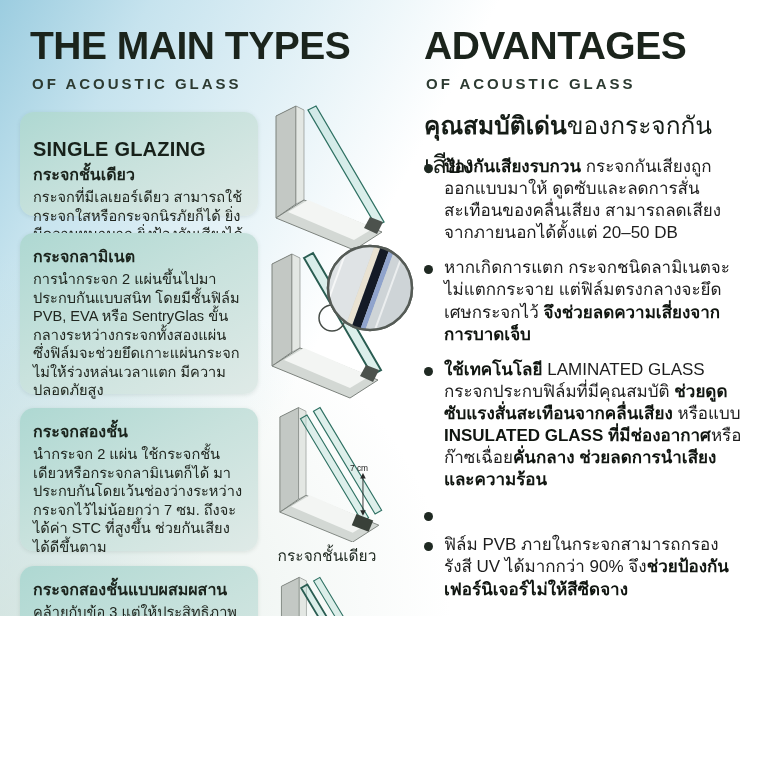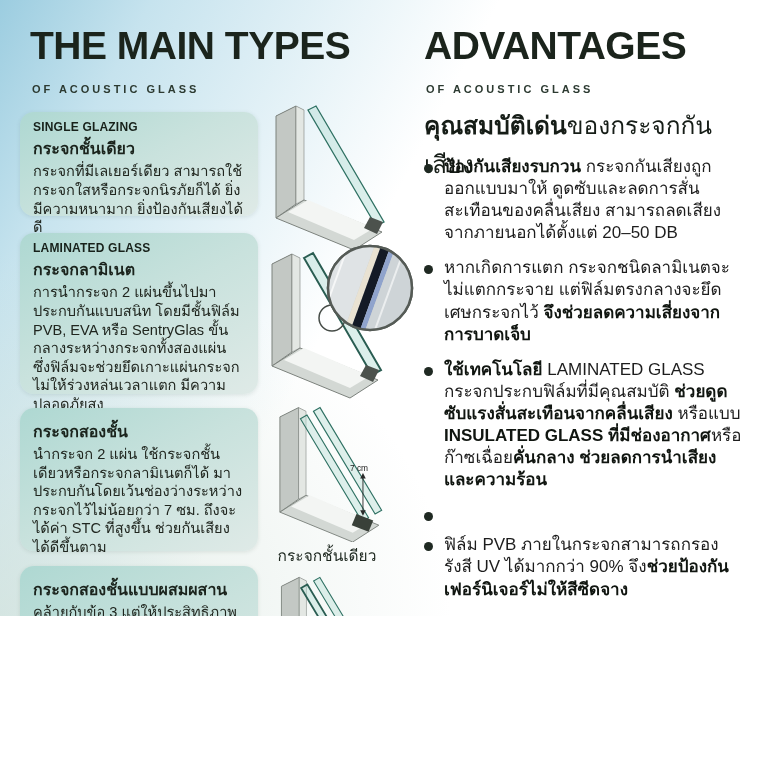--- a/index.html
+++ b/index.html
@@ -6,31 +6,31 @@
   body { font-family:"Liberation Sans","DejaVu Sans",sans-serif; }
   .canvas{
     position:relative; width:760px; height:616px; overflow:hidden;
     background:
       radial-gradient(ellipse at 0% 100%, rgba(203,221,212,.6), rgba(203,221,212,0) 42%),
       linear-gradient(118deg,#9ccde0 0%,#c6e3ee 14%,#ffffff 46%,#ffffff 100%);
   }
   
   .hdr{ position:absolute; }
   .hdr .big{ font-size:39px; font-weight:800; color:#1b241c; letter-spacing:-.5px; line-height:1.05;}
-  .hdr .sub{ font-size:11px; font-weight:700; color:#2c3a31; letter-spacing:3px; margin-top:16px; margin-left:2px;}
+  .hdr .sub{ font-size:15px; font-weight:700; color:#2c3a31; letter-spacing:3px; margin-top:8px; margin-left:2px;}
   #hdr-left{ left:30px; top:26px; width:345px;}
   #hdr-right{ left:424px; top:26px; width:322px;}
   
   .card{
     position:absolute; left:20px; width:238px; border-radius:14px;
     padding:9px 12px 10px 13px;
     background:linear-gradient(150deg,#aed8d2 0%,#c9e2dd 50%,#dfeae7 100%);
     box-shadow:0 1px 4px rgba(40,70,60,.12);
   }
-  .card h3{ font-size:12px; font-weight:800; color:#17211a; letter-spacing:.2px; line-height:1.12;}
+  .card h3{ font-size:20px; font-weight:800; color:#17211a; letter-spacing:.2px; line-height:1.12;margin-top:17px;}
   .card .th-sub{ font-size:16px; font-weight:700; color:#1a231c; margin-top:2px;}
   .card p{ font-size:14.6px; color:#20261f; line-height:1.27; margin-top:1px;}
   #card-1{ top:112px; height:104px;}
   #card-2{ top:233px; height:161px;}
   #card-3{ top:408px; height:143px;}
   #card-4{ top:566px; height:171px;}
   
   .diag{ position:absolute; }
   .diag-caption{ position:absolute; font-size:15.5px; font-weight:500; color:#1d271f; text-align:center;}
   #cap-double{ left:252px; top:543px; width:150px;}
@@ -62,21 +62,20 @@
     <div class="sub">OF ACOUSTIC GLASS</div>
   </div>
 
   <div class="card" id="card-1">
     <h3>SINGLE GLAZING</h3>
     <div class="th-sub">กระจกชั้นเดียว</div>
     <p>กระจกที่มีเลเยอร์เดียว สามารถใช้กระจกใสหรือกระจกนิรภัยก็ได้ ยิ่งมีความหนามาก ยิ่งป้องกันเสียงได้ดี</p>
   </div>
 
   <div class="card" id="card-2">
-    <h3>LAMINATED GLASS</h3>
     <div class="th-sub">กระจกลามิเนต</div>
     <p>การนำกระจก 2 แผ่นขึ้นไปมาประกบกันแบบสนิท โดยมีชั้นฟิล์ม PVB, EVA หรือ SentryGlas ขั้นกลางระหว่างกระจกทั้งสองแผ่น ซึ่งฟิล์มจะช่วยยึดเกาะแผ่นกระจกไม่ให้ร่วงหล่นเวลาแตก มีความปลอดภัยสูง</p>
   </div>
 
   <div class="card" id="card-3">
     <div class="th-sub">กระจกสองชั้น</div>
     <p>นำกระจก 2 แผ่น ใช้กระจกชั้นเดียวหรือกระจกลามิเนตก็ได้ มาประกบกันโดยเว้นช่องว่างระหว่างกระจกไว้ไม่น้อยกว่า 7 ซม. ถึงจะได้ค่า STC ที่สูงขึ้น ช่วยกันเสียงได้ดีขึ้นตาม</p>
   </div>
 
   <div class="card" id="card-4">

